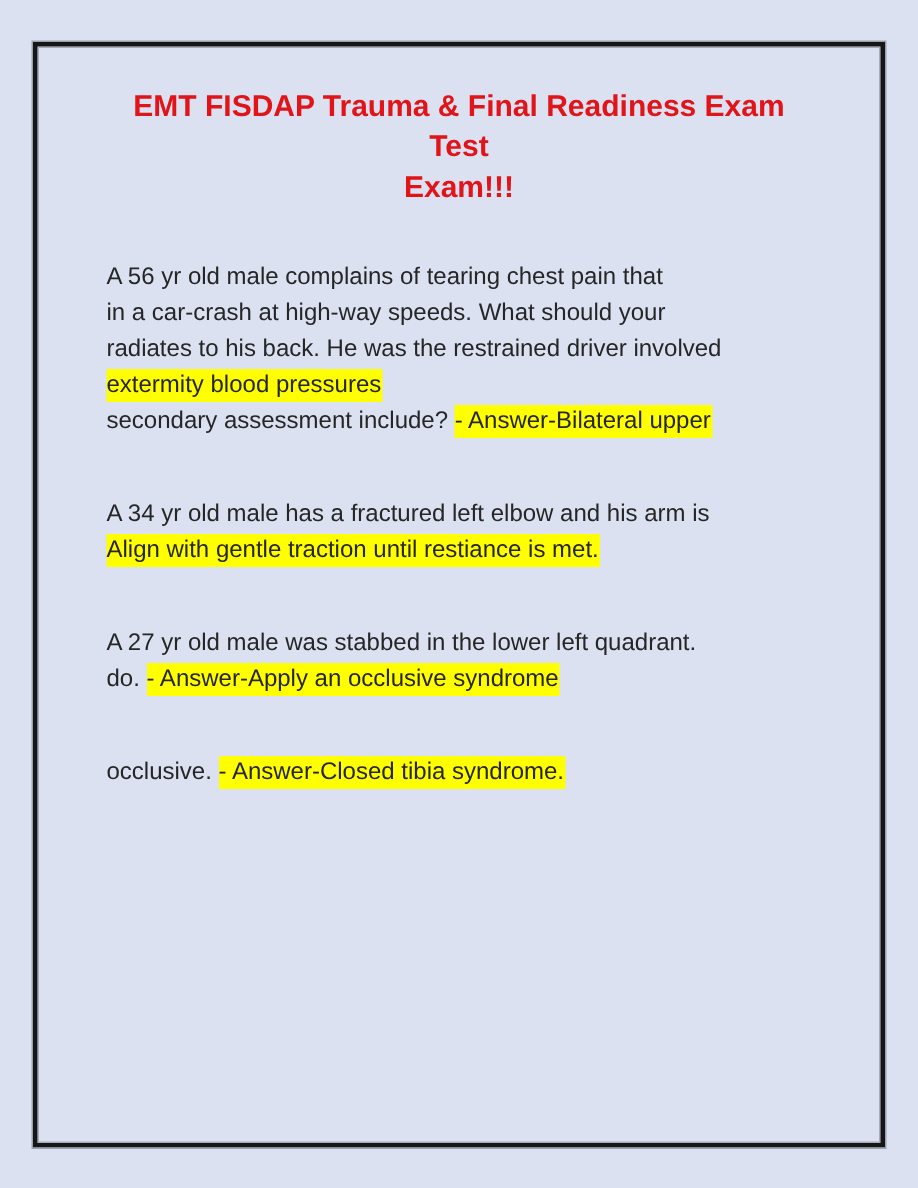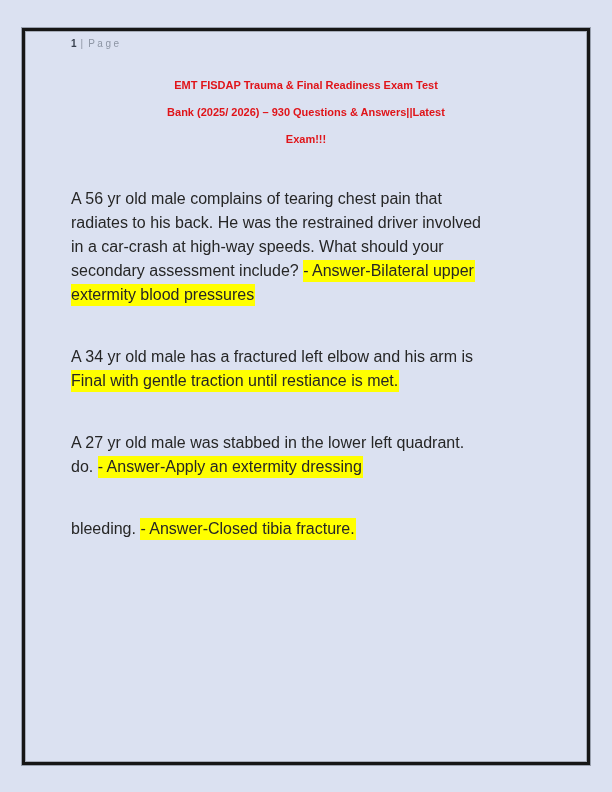--- a/index.html
+++ b/index.html
@@ -35,21 +35,21 @@
     color: var(--header-gray, #8d95a4);
   }
   .pg-num {
     font-weight: bold;
     color: var(--header-number, #39414f);
   }
   .pg-sep { margin: 0 5px 0 4px; }
   .pg-label { letter-spacing: 2.5px; }
   .title {
     margin: 21px 0 0 0;
-    font-size: 11px;
+    font-size: 20px;
     line-height: 27px;
     font-weight: bold;
     color: var(--title-red, #e01419);
     text-align: center;
   }
   .tline { display: block; }
   .qa {
     margin: 38px 0 0 0;
     font-size: 16px;
     line-height: 24px;
@@ -61,46 +61,42 @@
     background: var(--highlight, #ffff00);
     padding: 2px 1px 3px 0;
   }
 </style>
 </head>
 <body>
 
 <div class="frame">
   <div class="content">
 
-    <div class="header">
-      <span class="pg-num">1</span><span class="pg-sep">|</span><span class="pg-label">Page</span>
-    </div>
 
     <h1 class="title">
       <span class="tline">EMT FISDAP Trauma &amp; Final Readiness Exam Test</span>
-      <span class="tline">Bank (2025/ 2026) – 930 Questions &amp; Answers||Latest</span>
       <span class="tline">Exam!!!</span>
     </h1>
 
     <div class="qa first">
       <div class="ln"><span>A 56 yr old male complains of tearing chest pain that</span></div>
+      <div class="ln"><span>in a car-crash at high-way speeds. What should your</span></div>
       <div class="ln"><span>radiates to his back. He was the restrained driver involved</span></div>
-      <div class="ln"><span>in a car-crash at high-way speeds. What should your</span></div>
+      <div class="ln"><span class="hl">extermity blood pressures</span></div>
       <div class="ln"><span>secondary assessment include? </span><span class="hl">- Answer-Bilateral upper</span></div>
-      <div class="ln"><span class="hl">extermity blood pressures</span></div>
     </div>
 
     <div class="qa">
       <div class="ln"><span>A 34 yr old male has a fractured left elbow and his arm is</span></div>
-      <div class="ln"><span class="hl">Final with gentle traction until restiance is met.</span></div>
+      <div class="ln"><span class="hl">Align with gentle traction until restiance is met.</span></div>
     </div>
 
     <div class="qa">
       <div class="ln"><span>A 27 yr old male was stabbed in the lower left quadrant.</span></div>
-      <div class="ln"><span>do. </span><span class="hl">- Answer-Apply an extermity dressing</span></div>
+      <div class="ln"><span>do. </span><span class="hl">- Answer-Apply an occlusive syndrome</span></div>
     </div>
 
     <div class="qa">
-      <div class="ln"><span>bleeding. </span><span class="hl">- Answer-Closed tibia fracture.</span></div>
+      <div class="ln"><span>occlusive. </span><span class="hl">- Answer-Closed tibia syndrome.</span></div>
     </div>
 
   </div>
 </div>
 
 </body></html>

